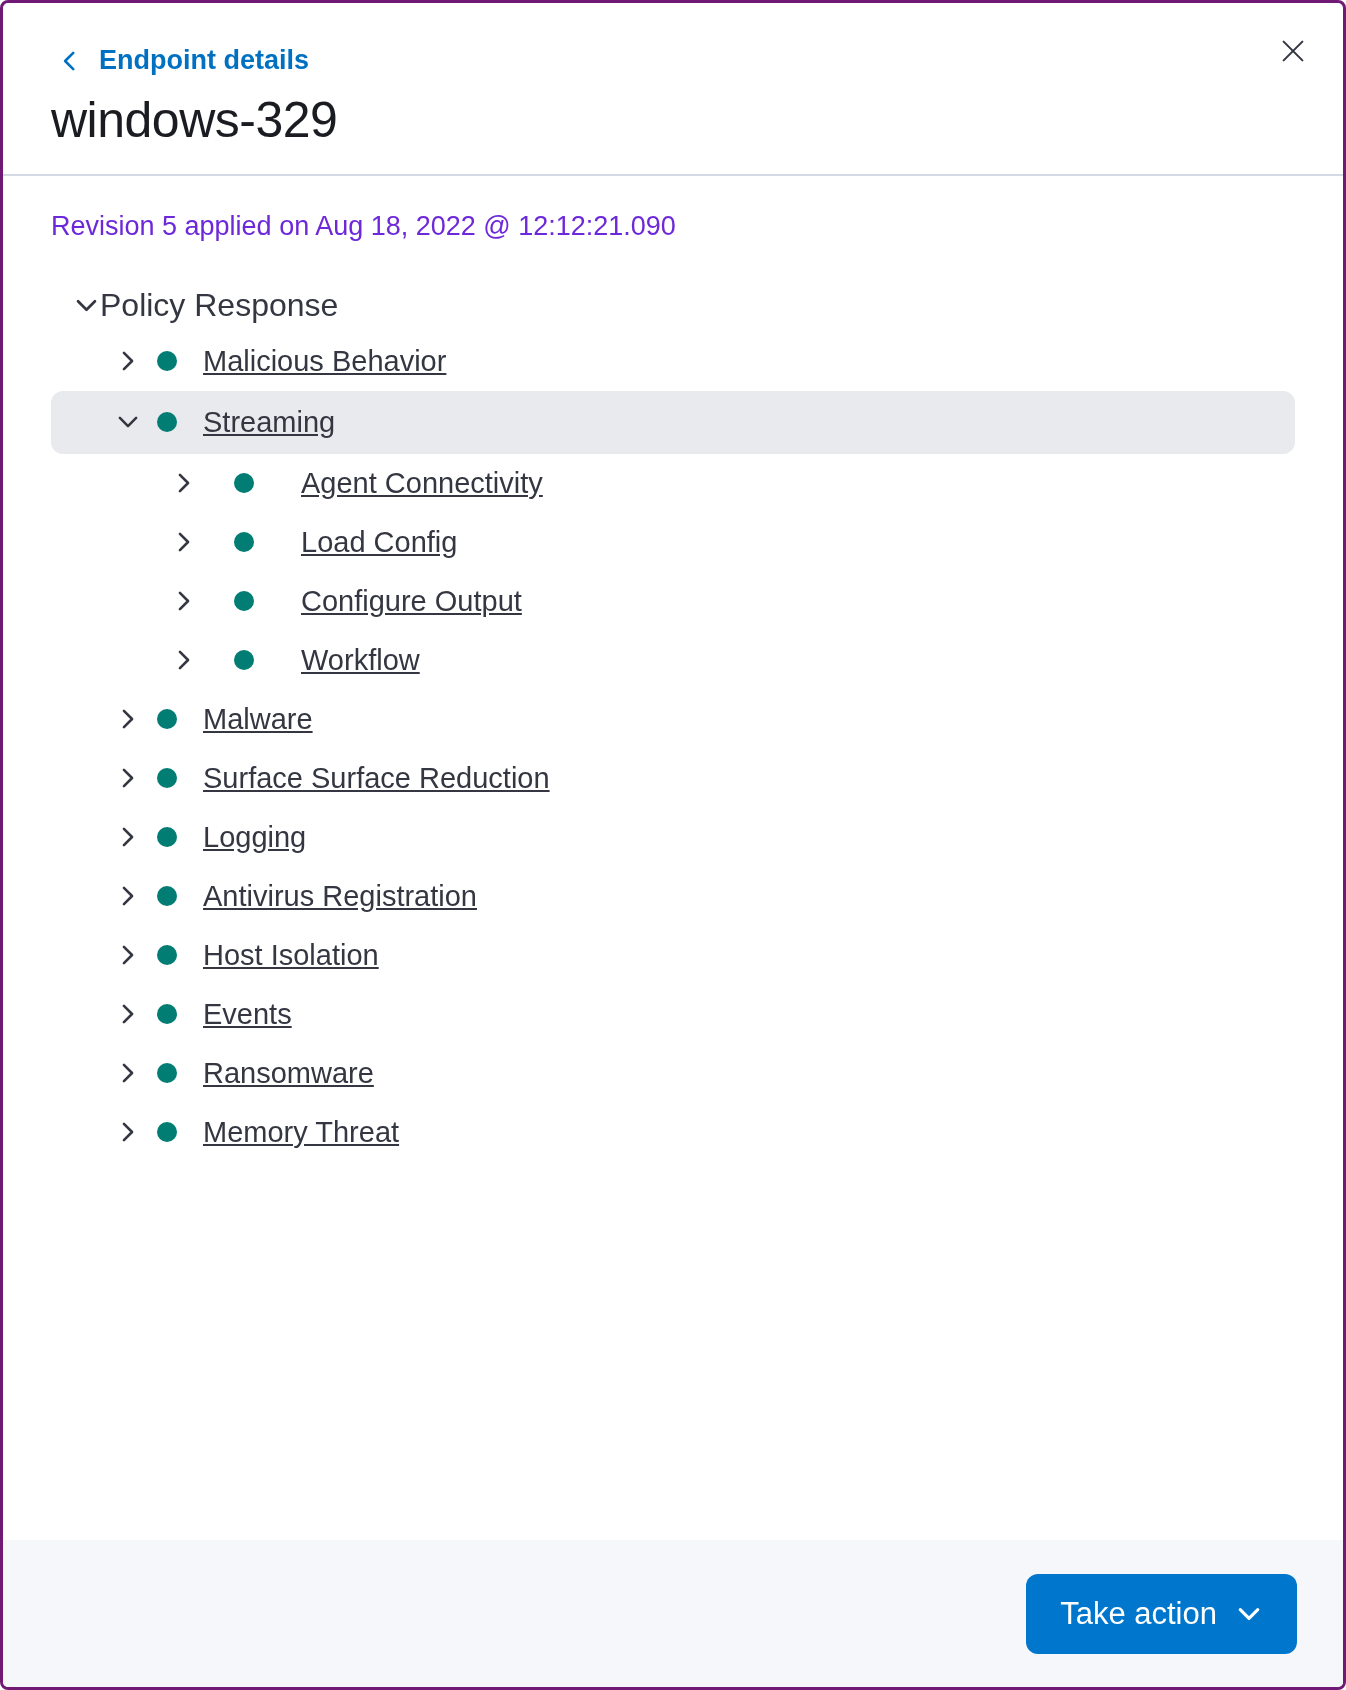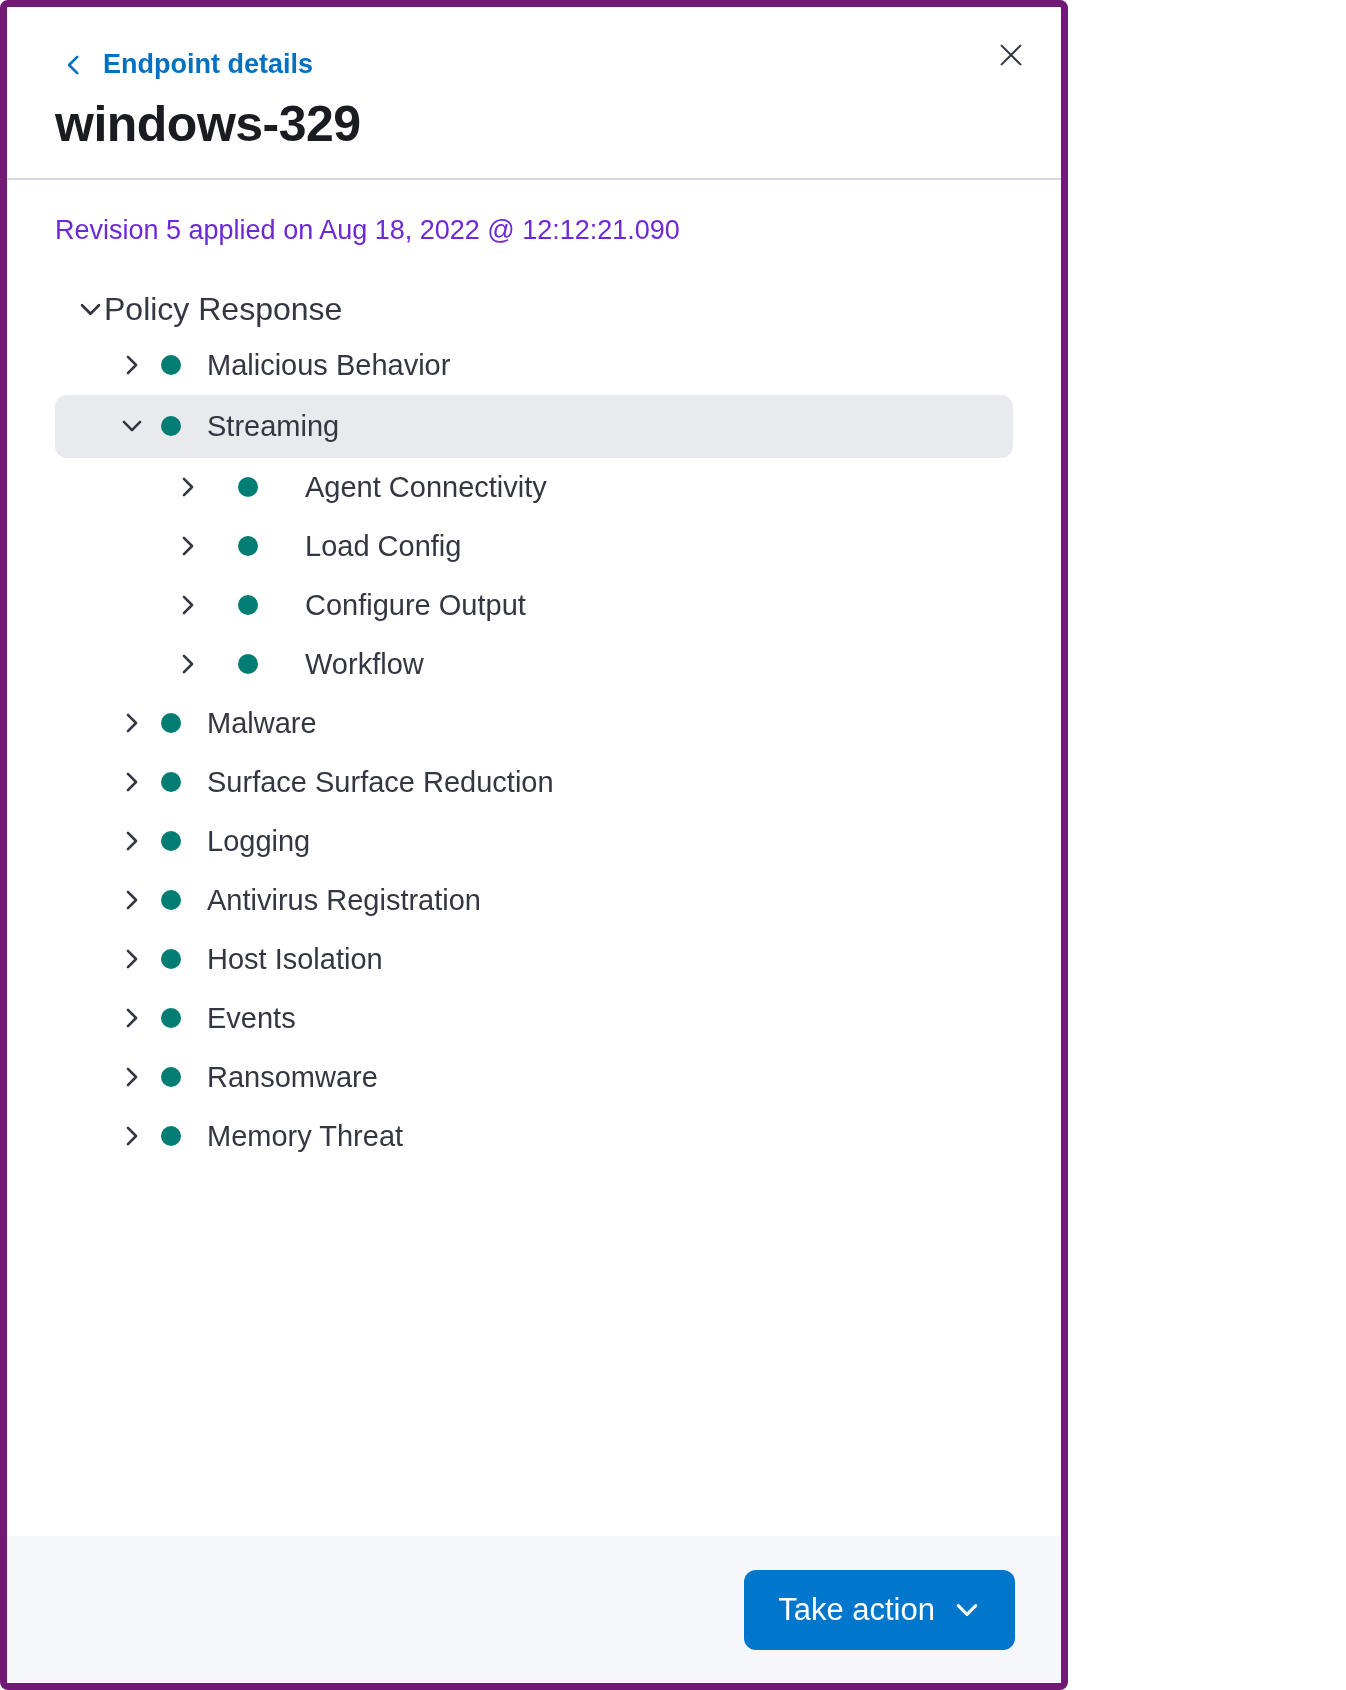--- a/index.html
+++ b/index.html
@@ -3,23 +3,23 @@
 <meta charset="utf-8">
 <style>
   * { box-sizing: border-box; margin: 0; padding: 0; }
   html, body { width: 1346px; height: 1690px; }
   body {
     font-family: "Liberation Sans", "DejaVu Sans", sans-serif;
     background: #fff;
     color: #343741;
   }
   .flyout {
-    width: 1068px;
+    width: 1346px;
     height: 1690px;
-    border: 7px solid #701a75;
+    border: 3px solid #701a75;
     border-radius: 8px;
     background: #ffffff;
     display: flex;
     flex-direction: column;
     overflow: hidden;
     position: relative;
   }
   
   .flyout-header {
     padding: 42px 48px 26px 48px;
@@ -47,21 +47,21 @@
     font-size: 27px;
     font-weight: 700;
     text-decoration: none;
     cursor: pointer;
     margin-left: 6px;
   }
   .page-title {
     margin-top: 14px;
     font-size: 50px;
     line-height: 56px;
-    font-weight: 700;
+    font-weight: 400;
     color: #1a1c21;
     letter-spacing: -0.5px;
   }
   .divider {
     height: 2px;
     background: #d3dae6;
     flex: 0 0 auto;
   }
   
   .flyout-body {
@@ -88,20 +88,21 @@
   .tree-root-label {
     font-size: 32px;
     color: #343741;
   }
   .tree-row {
     display: flex;
     align-items: center;
     height: 59px;
     border-radius: 12px;
     cursor: pointer;
+    text-decoration: underline;
   }
   .tree-row.selected {
     background: #e9eaed;
     height: 63px;
   }
   .tree-row .toggle {
     width: 26px;
     height: 26px;
     flex: 0 0 auto;
     display: flex;

